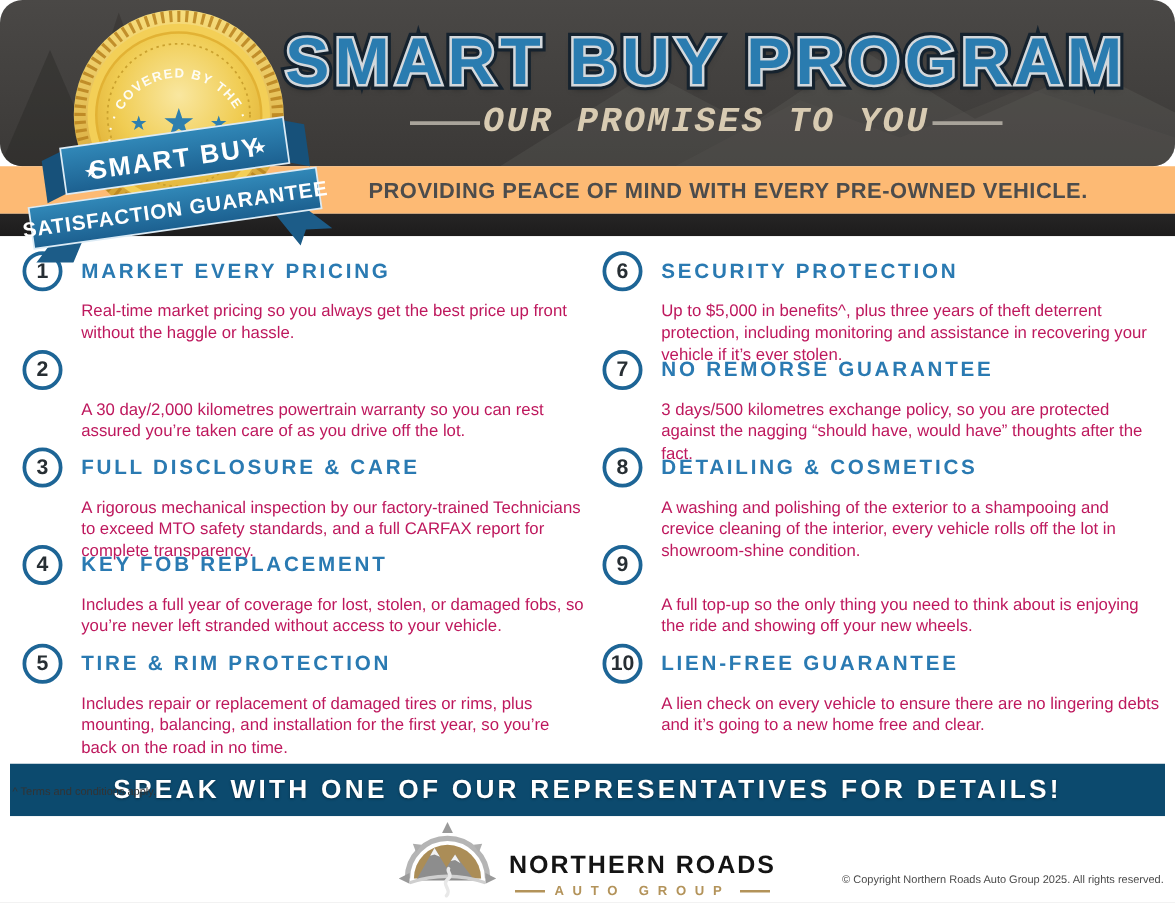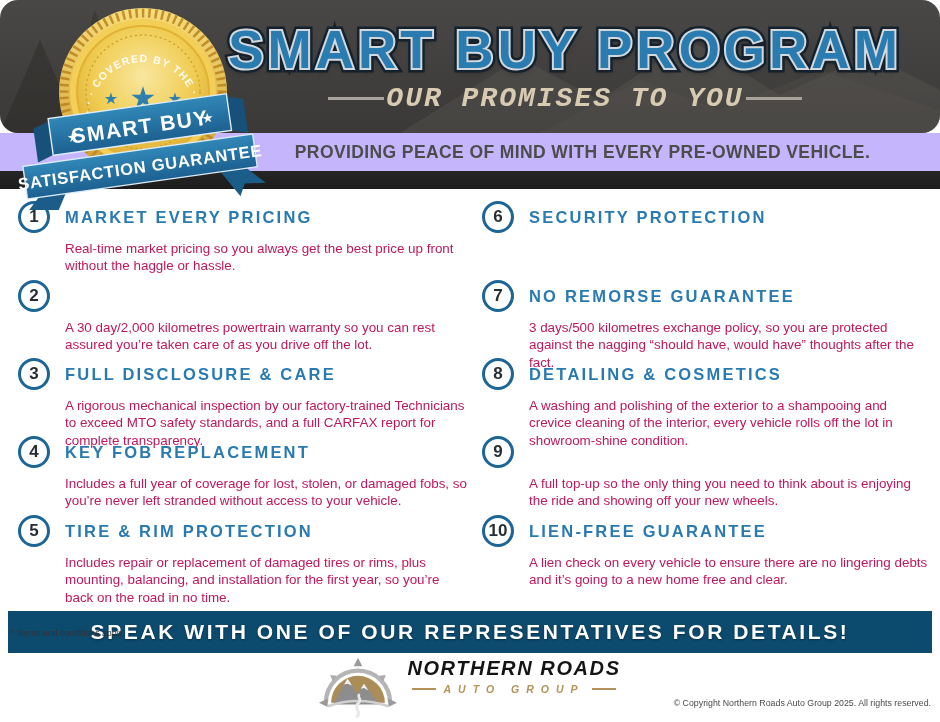--- a/index.html
+++ b/index.html
@@ -35,21 +35,21 @@
   .subtitle {
     margin-top:7px; display:flex; align-items:center; gap:2px;
     color:#d8cbb2; font-size:28px; font-style:italic; font-weight:700; letter-spacing:2px;
     white-space:nowrap;
     font-family:Liberation Mono, monospace;
   }
   .subtitle .dash { display:inline-block; width:56px; height:3px; background:#a9a49b; }
 
   
   .promo-bar {
-    position:absolute; left:0; top:133px; width:940px; height:38px; background:#c4b5fd;
+    position:absolute; left:0; top:133px; width:940px; height:38px; background:#fdba74;
     display:flex; align-items:center; justify-content:center; padding-left:225px;
   }
   .promo-bar span {
     font-size:17.5px; font-weight:700; color:#4c4c4c; letter-spacing:.4px; white-space:nowrap;
   }
   .dark-strip {
     position:absolute; left:0; top:171px; width:940px; height:18px;
     background:linear-gradient(#262525,#1d1c1c);
   }
 
@@ -88,21 +88,21 @@
   .cta-bar span {
     color:#fff; font-size:21px; font-weight:700; letter-spacing:2.6px; white-space:nowrap;
     text-shadow:0 1px 2px rgba(0,0,0,.4);
   }
 
   
   .brand-footer {
     position:absolute; left:0; top:653px; width:940px; height:69px; background:#fff;
   }
   .logo-lockup {
-    position:absolute; left:0; right:0; top:4px; display:flex; align-items:flex-start; justify-content:center; gap:10px;font-style:italic;
+    position:absolute; left:0; right:0; top:4px; display:flex; align-items:flex-end; justify-content:center; gap:10px;
   }
   .logo-text { display:flex; flex-direction:column; align-items:center; }
   .logo-name { font-size:20px; font-weight:700; color:#141414; letter-spacing:1.6px; white-space:nowrap; }
   .logo-sub { margin-top:3px; display:flex; align-items:center; gap:8px; }
   .logo-sub span.txt { font-size:10.5px; font-weight:700; color:#b3935a; letter-spacing:7px; white-space:nowrap; }
   .logo-sub .dash { display:inline-block; width:24px; height:1.5px; background:#b3935a; }
   .copyright {
     position:absolute; right:9px; top:45px; font-size:8.8px; color:#4a4a4a;
   }
 </style>
@@ -245,20 +245,21 @@
     </section>
 
     <section class="col col-right">
       <article class="promise pos-1">
         <div class="p-row">
           <div class="num">
               <span>6</span>
             </div>
           <h3 class="p-title">SECURITY PROTECTION</h3>
         </div>
+        <p class="p-desc">Up to $5,000 in benefits^, plus three years of theft deterrent protection, including monitoring and assistance in recovering your vehicle if it’s ever stolen.</p>
       </article>
       <article class="promise pos-2">
         <div class="p-row">
           <div class="num">
               <span>7</span>
             </div>
           <h3 class="p-title">NO REMORSE GUARANTEE</h3>
         </div>
         <p class="p-desc">3 days/500 kilometres exchange policy, so you are protected against the nagging “should have, would have” thoughts after the fact.</p>
       </article>

